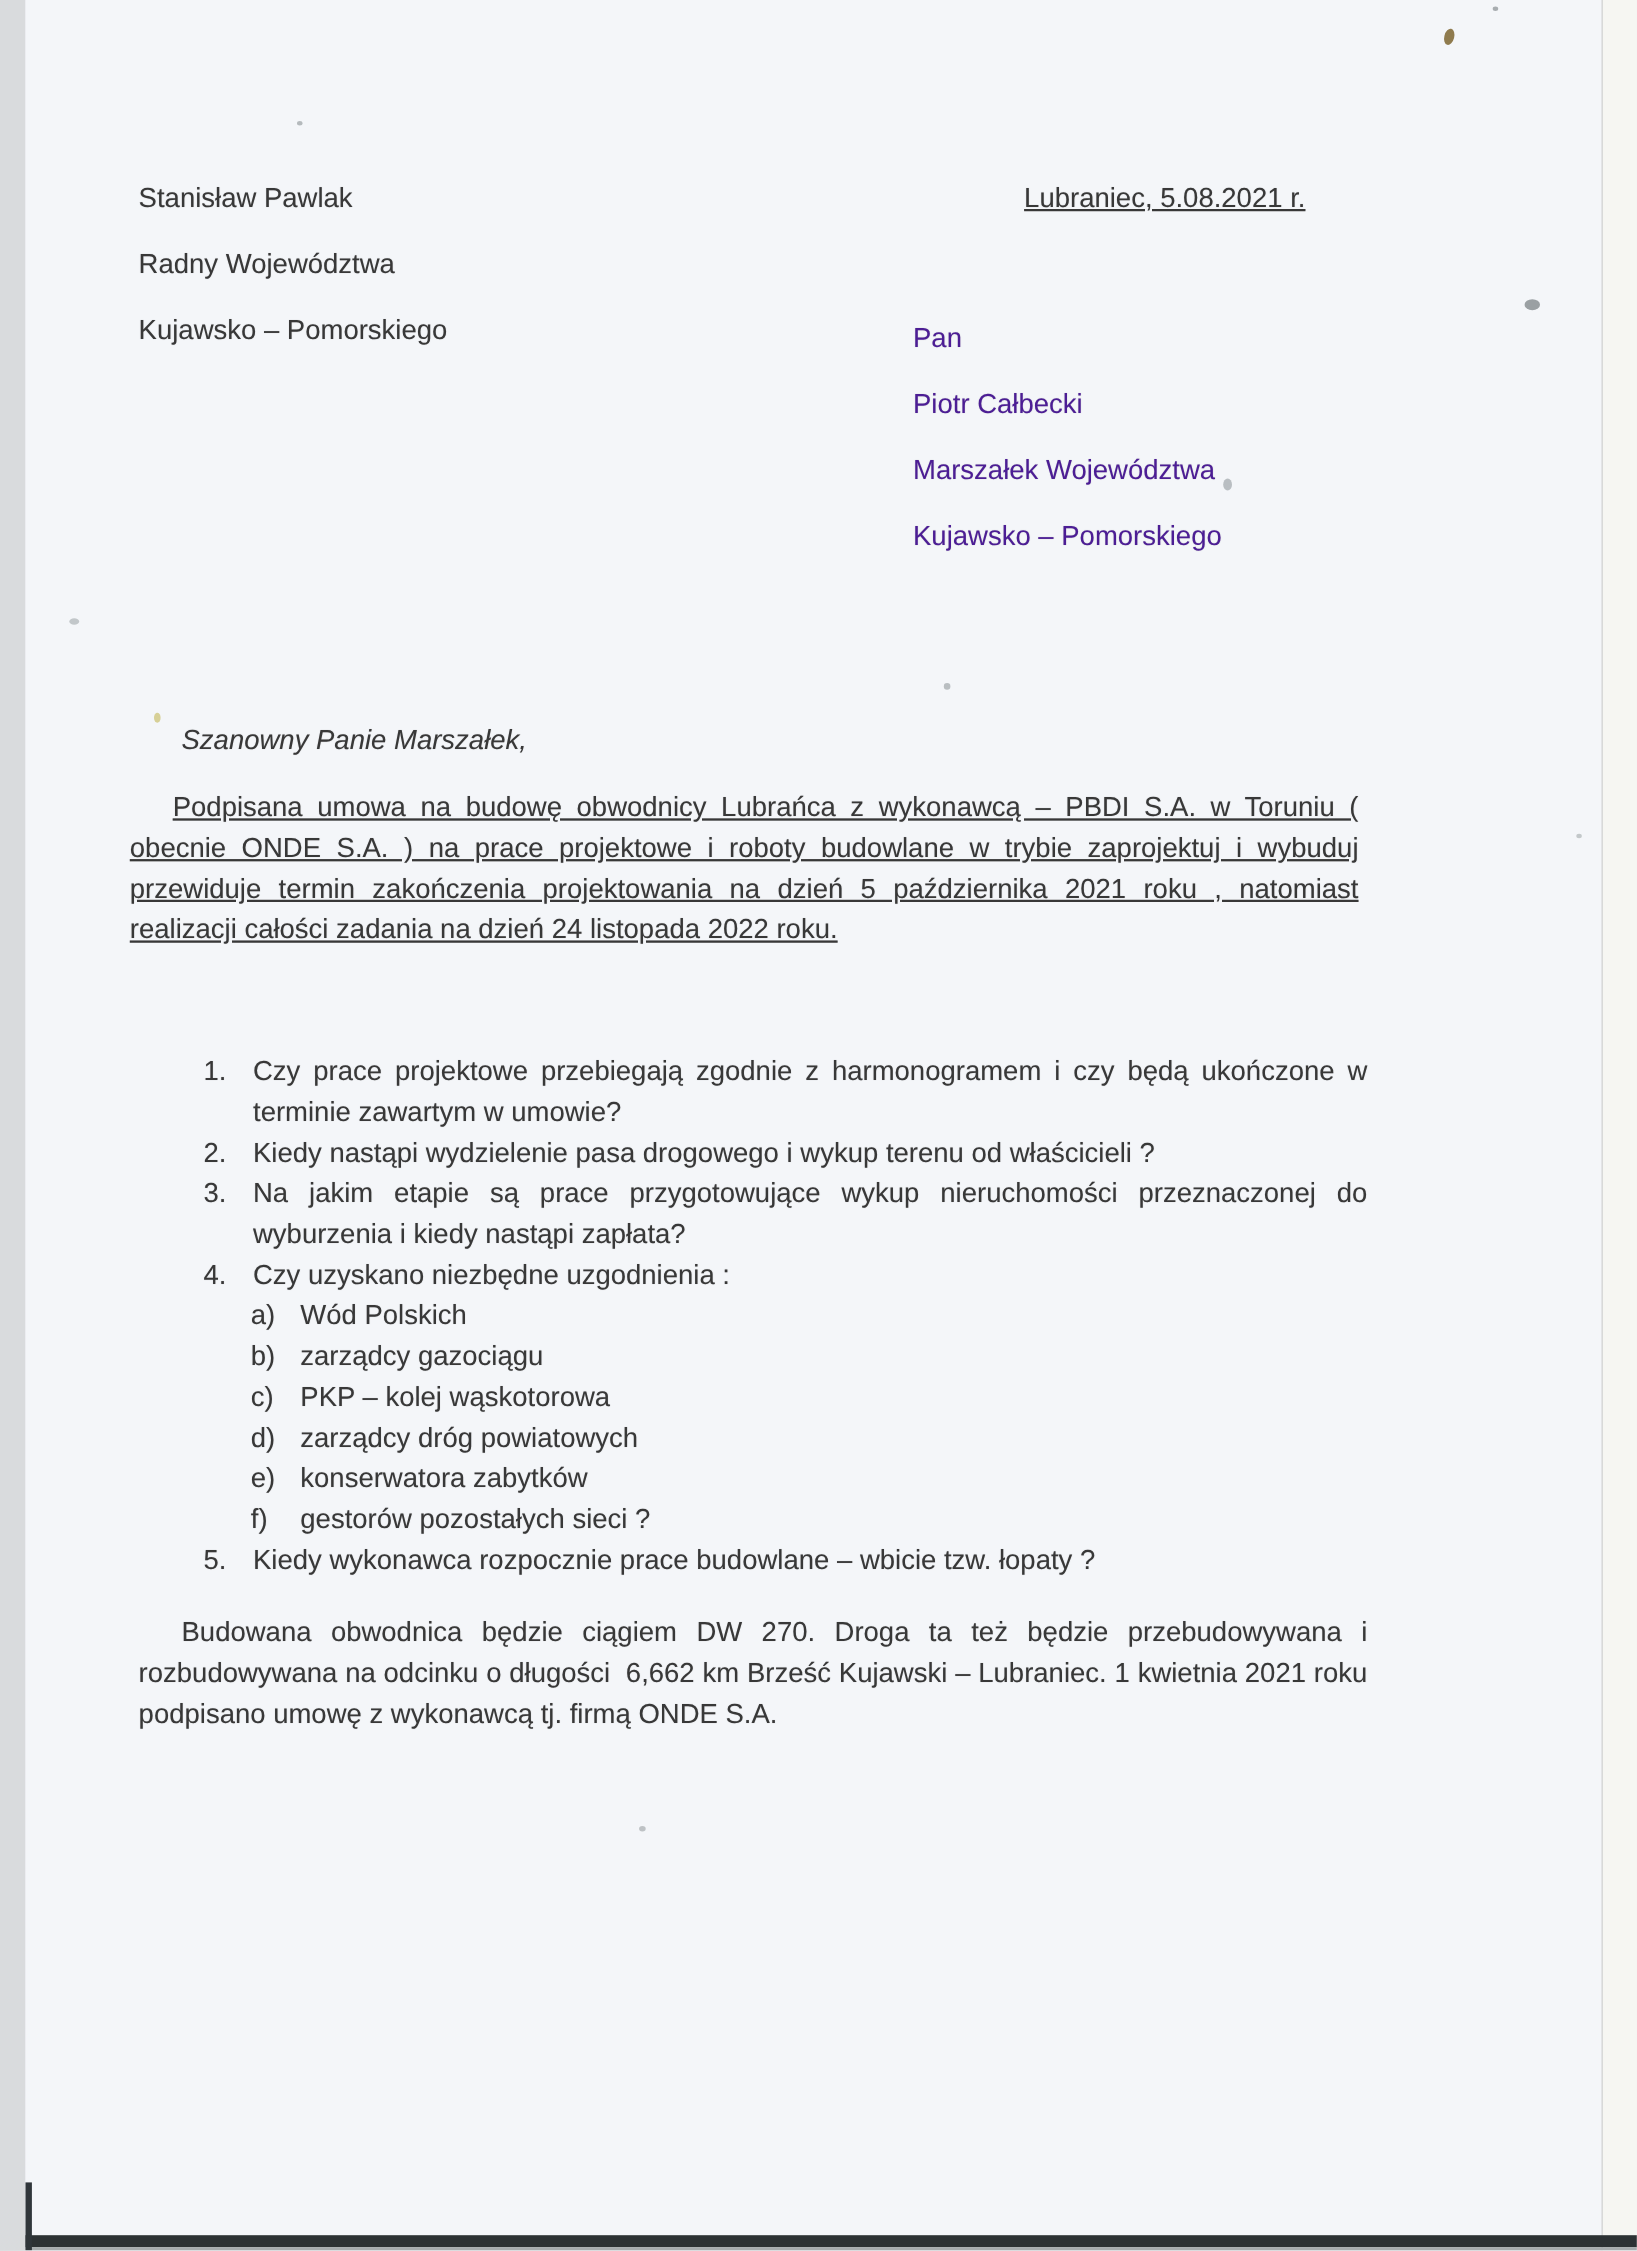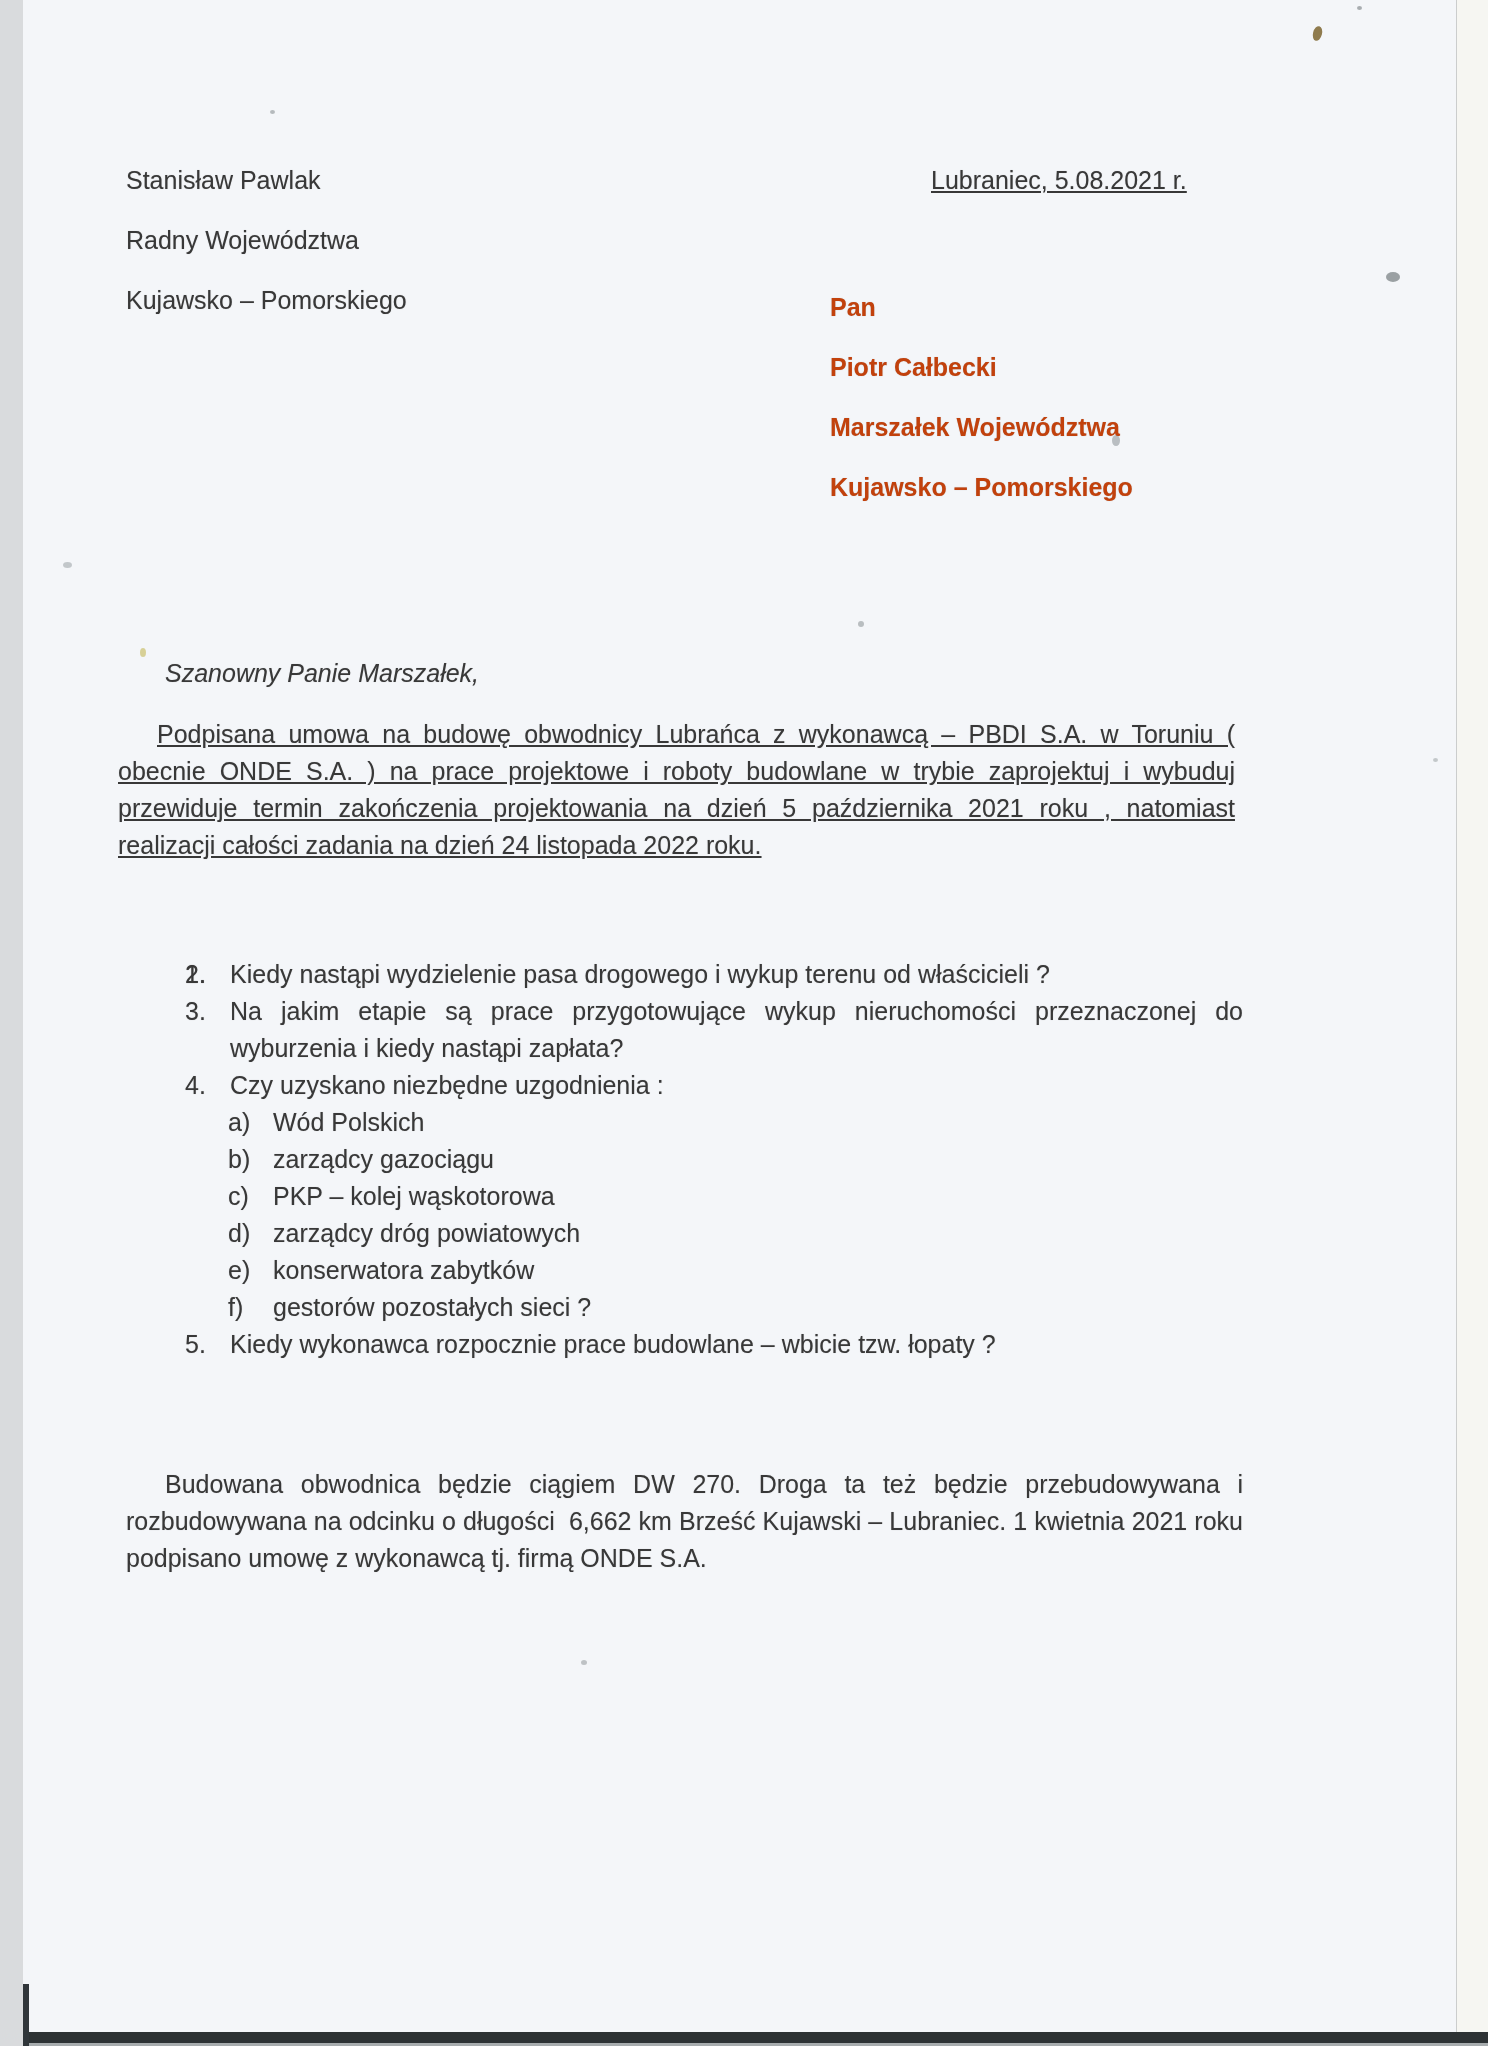--- a/index.html
+++ b/index.html
@@ -7,21 +7,21 @@
     position:relative;width:1488px;height:2046px;overflow:hidden;
     background:#f4f6f9;
     font-family:"Liberation Sans",sans-serif;
     color:#383838;
     margin-left:23px;
   }
   .txt{position:absolute;font-size:25px;line-height:37px;text-shadow:0 0 1px rgba(56,56,56,.28);}
   .sender-block div{margin-bottom:23px;}
   .sender-block{left:103px;top:162px;}
   .date-line{left:908px;top:162px;text-decoration:underline;}
-  .recipient-block{left:807px;top:289px;font-weight:700;color:#c2410c;}
+  .recipient-block{left:807px;top:289px;font-weight:400;color:#4c1d95;}
   .recipient-block div{margin-bottom:23px;}
   .salutation{left:142px;top:655px;font-style:italic;}
   .para{left:95px;top:716px;width:1117px;text-align:justify;text-indent:39px;text-decoration:underline;}
   .lead-in{left:142px;top:892px;}
   .q-list{left:103px;top:956px;width:1117px;}
   .q-item{position:relative;padding-left:104px;text-align:justify;}
   .q-marker{position:absolute;left:59px;top:0;width:45px;}
   .s-item{position:relative;padding-left:147px;}
   .s-marker{position:absolute;left:102px;top:0;width:45px;}
   .closing{left:103px;top:1466px;width:1117px;text-align:justify;text-indent:39px;white-space:pre-wrap;}
@@ -82,20 +82,21 @@
   </div>
 
   <div class="txt salutation">Szanowny Panie Marszałek,</div>
 
   <div class="txt para">Podpisana umowa na budowę obwodnicy Lubrańca z wykonawcą – PBDI S.A. w Toruniu ( obecnie ONDE S.A. ) na prace projektowe i roboty budowlane w trybie zaprojektuj i wybuduj przewiduje termin zakończenia projektowania na dzień 5 października 2021 roku , natomiast realizacji całości zadania na dzień 24 listopada 2022 roku.</div>
 
 
   <div class="txt q-list">
     <div class="q-item">
       <span class="q-marker">1.</span>
+      <span>Czy prace projektowe przebiegają zgodnie z harmonogramem i czy będą ukończone w terminie zawartym w umowie?</span>
     </div>
     <div class="q-item">
       <span class="q-marker">2.</span>
       <span>Kiedy nastąpi wydzielenie pasa drogowego i wykup terenu od właścicieli ?</span>
     </div>
     <div class="q-item">
       <span class="q-marker">3.</span>
       <span>Na jakim etapie są prace przygotowujące wykup nieruchomości przeznaczonej do wyburzenia i kiedy nastąpi zapłata?</span>
     </div>
     <div class="q-item">

